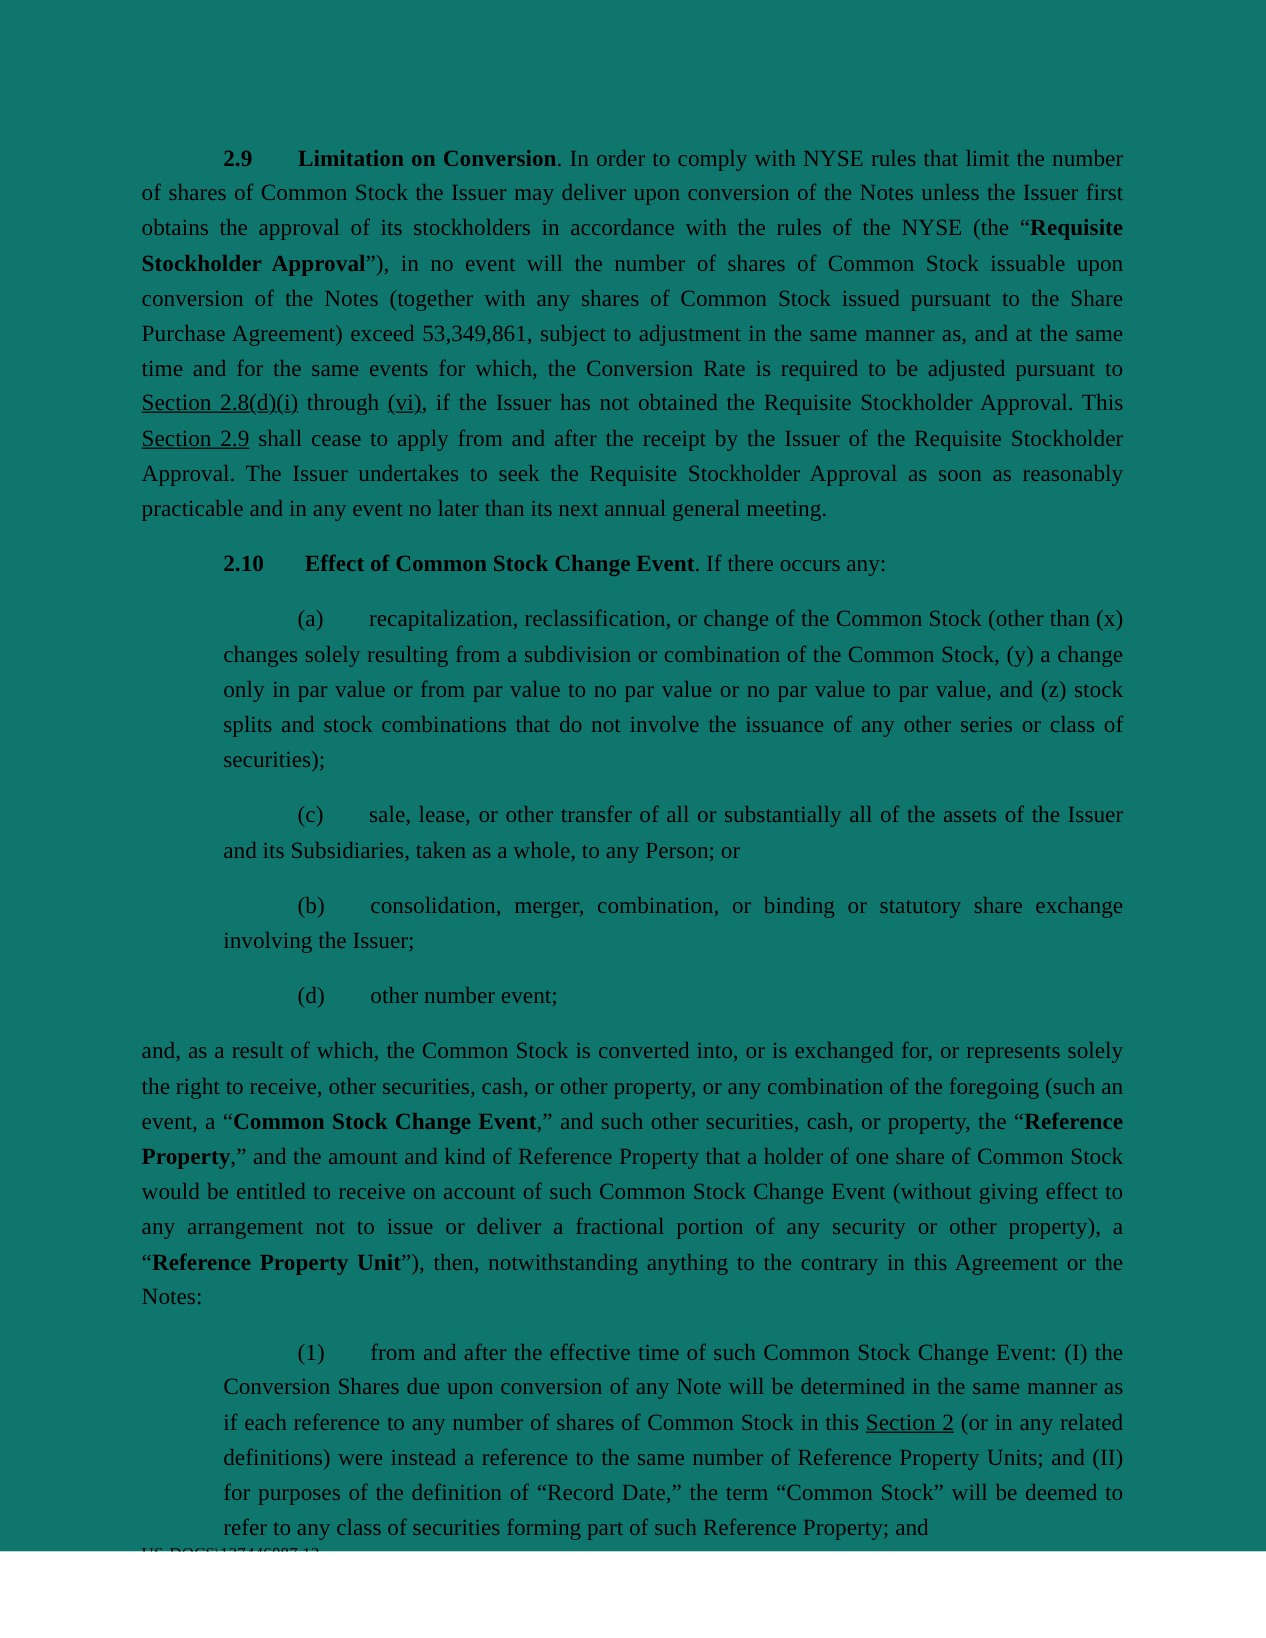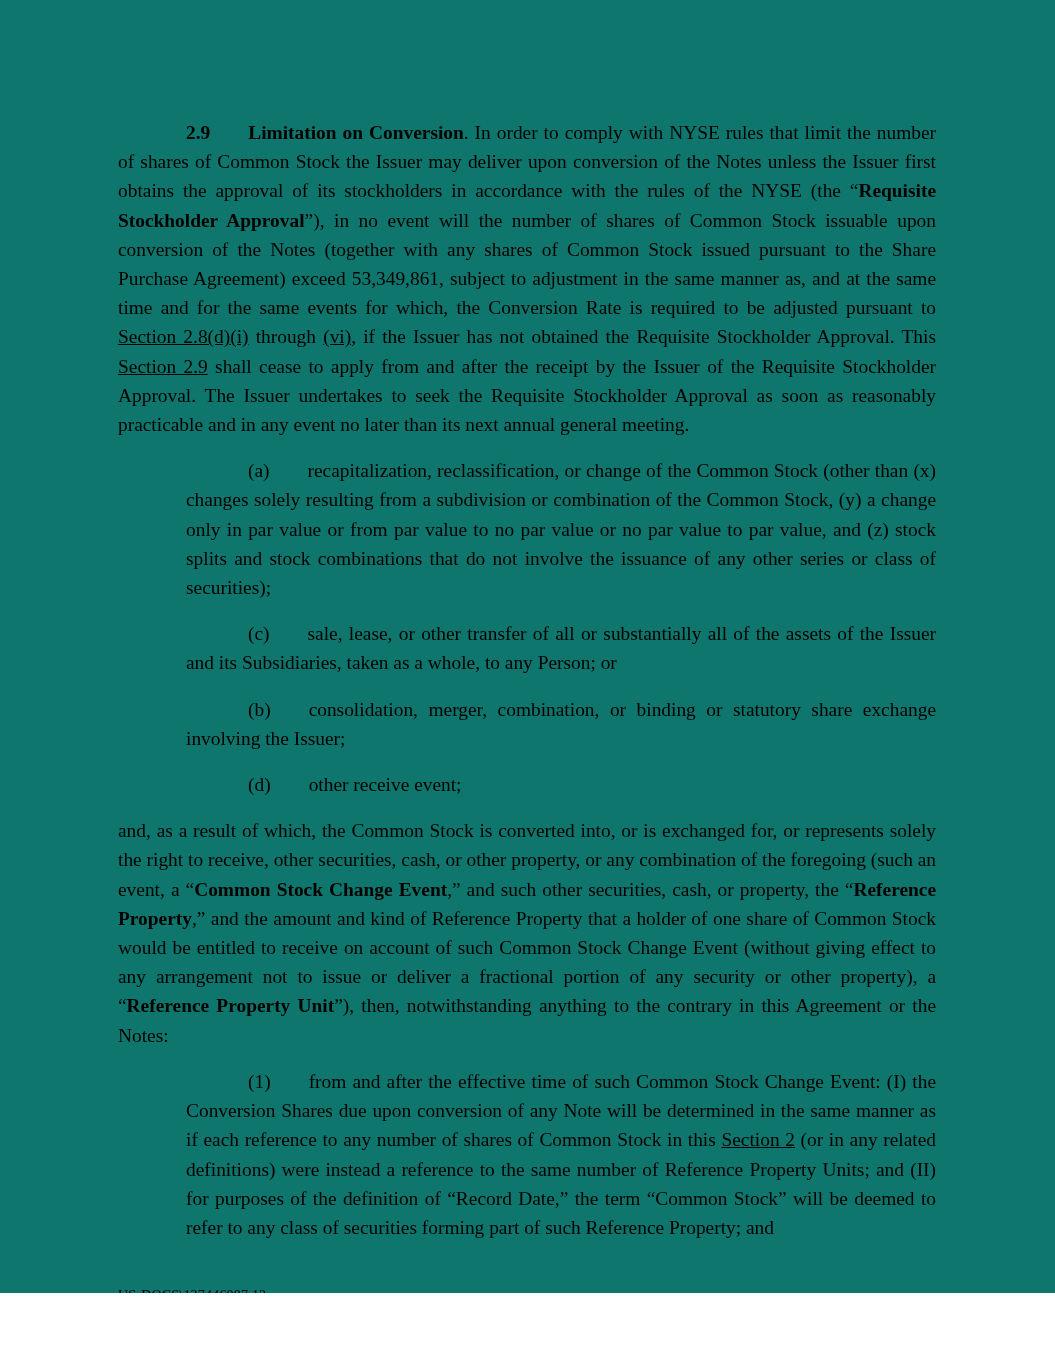--- a/index.html
+++ b/index.html
@@ -71,28 +71,29 @@
   }
 </style>
 </head>
 <body>
 
 <div class="page">
   <div class="content">
 
     <p class="indent-first"><span class="numlabel">2.9</span><span class="tabgap"></span><span class="b">Limitation on Conversion</span><span>. In order to comply with NYSE rules that limit the number of shares of Common Stock the Issuer may deliver upon conversion of the Notes unless the Issuer first obtains the approval of its stockholders in accordance with the rules of the NYSE (the “</span><span class="b">Requisite Stockholder Approval</span><span>”), in no event will the number of shares of Common Stock issuable upon conversion of the Notes (together with any shares of Common Stock issued pursuant to the Share Purchase Agreement) exceed 53,349,861, subject to adjustment in the same manner as, and at the same time and for the same events for which, the Conversion Rate is required to be adjusted pursuant to </span><span class="u">Section 2.8(d)(i)</span><span> through </span><span class="u">(vi)</span><span>, if the Issuer has not obtained the Requisite Stockholder Approval. This </span><span class="u">Section 2.9</span><span> shall cease to apply from and after the receipt by the Issuer of the Requisite Stockholder Approval. The Issuer undertakes to seek the Requisite Stockholder Approval as soon as reasonably practicable and in any event no later than its next annual general meeting.</span></p>
 
+    <p class="indent-first"><span class="numlabel">2.10</span><span class="tabgap-sm"></span><span class="b">Effect of Common Stock Change Event</span><span>. If there occurs any:</span></p>
 
     <p class="sub"><span>(a)</span><span class="tabgap"></span><span>recapitalization, reclassification, or change of the Common Stock (other than (x) changes solely resulting from a subdivision or combination of the Common Stock, (y) a change only in par value or from par value to no par value or no par value to par value, and (z) stock splits and stock combinations that do not involve the issuance of any other series or class of securities);</span></p>
 
     <p class="sub"><span>(c)</span><span class="tabgap"></span><span>sale, lease, or other transfer of all or substantially all of the assets of the Issuer and its Subsidiaries, taken as a whole, to any Person; or</span></p>
 
     <p class="sub"><span>(b)</span><span class="tabgap"></span><span>consolidation, merger, combination, or binding or statutory share exchange involving the Issuer;</span></p>
 
-    <p class="sub"><span>(d)</span><span class="tabgap"></span><span>other receive event;</span></p>
+    <p class="sub"><span>(d)</span><span class="tabgap"></span><span>other number event;</span></p>
 
     <p class="flush"><span>and, as a result of which, the Common Stock is converted into, or is exchanged for, or represents solely the right to receive, other securities, cash, or other property, or any combination of the foregoing (such an event, a “</span><span class="b">Common Stock Change Event</span><span>,” and such other securities, cash, or property, the “</span><span class="b">Reference Property</span><span>,” and the amount and kind of Reference Property that a holder of one share of Common Stock would be entitled to receive on account of such Common Stock Change Event (without giving effect to any arrangement not to issue or deliver a fractional portion of any security or other property), a “</span><span class="b">Reference Property Unit</span><span>”), then, notwithstanding anything to the contrary in this Agreement or the Notes:</span></p>
 
     <p class="sub"><span>(1)</span><span class="tabgap"></span><span>from and after the effective time of such Common Stock Change Event: (I) the Conversion Shares due upon conversion of any Note will be determined in the same manner as if each reference to any number of shares of Common Stock in this </span><span class="u">Section 2</span><span> (or in any related definitions) were instead a reference to the same number of Reference Property Units; and (II) for purposes of the definition of “Record Date,” the term “Common Stock” will be deemed to refer to any class of securities forming part of such Reference Property; and</span></p>
 
 
   </div>
 
   <div class="footer-docid">US-DOCS\137446087.12</div>
 </div>

